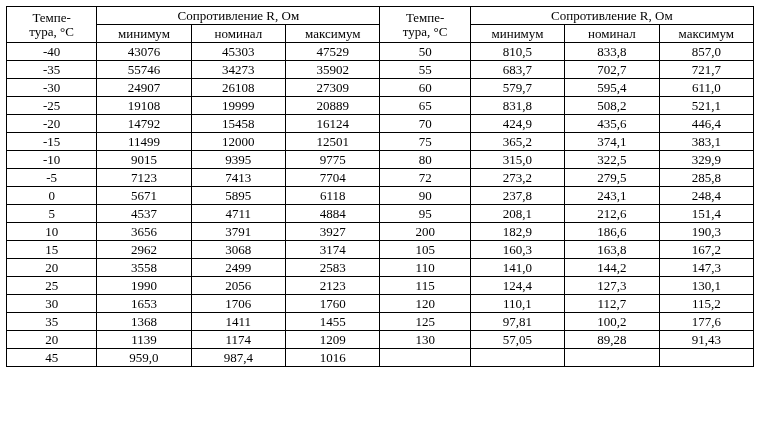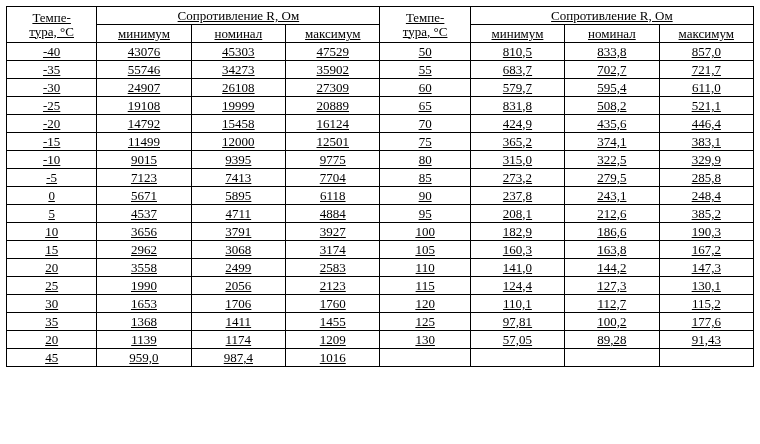--- a/index.html
+++ b/index.html
@@ -13,21 +13,20 @@
     font-family: "Liberation Serif", serif;
     color: #000000;
     overflow: hidden;
   }
   .sheet {
     position: relative;
     width: 652px;
     height: 444px;
     box-sizing: border-box;
     padding: 6px 6px 0 6px;
-    text-decoration: underline;
   }
   table.rt {
     border-collapse: collapse;
     table-layout: fixed;
     width: 748px;
     margin: 0;
   }
   table.rt td, table.rt th {
     border: 1px solid #000000;
     text-align: center;
@@ -170,21 +169,21 @@
           <td class="bold">80</td>
           <td class="bold">315,0</td>
           <td class="bold">322,5</td>
           <td class="bold">329,9</td>
         </tr>
         <tr>
           <td>-5</td>
           <td>7123</td>
           <td>7413</td>
           <td>7704</td>
-          <td>85</td>
+          <td>72</td>
           <td>273,2</td>
           <td>279,5</td>
           <td>285,8</td>
         </tr>
         <tr>
           <td>0</td>
           <td>5671</td>
           <td>5895</td>
           <td>6118</td>
           <td>90</td>
@@ -193,28 +192,28 @@
           <td>248,4</td>
         </tr>
         <tr>
           <td>5</td>
           <td>4537</td>
           <td>4711</td>
           <td>4884</td>
           <td>95</td>
           <td>208,1</td>
           <td>212,6</td>
-          <td>385,2</td>
+          <td>151,4</td>
         </tr>
         <tr>
           <td>10</td>
           <td>3656</td>
           <td>3791</td>
           <td>3927</td>
-          <td>100</td>
+          <td>200</td>
           <td>182,9</td>
           <td>186,6</td>
           <td>190,3</td>
         </tr>
         <tr>
           <td>15</td>
           <td>2962</td>
           <td>3068</td>
           <td>3174</td>
           <td>105</td>

